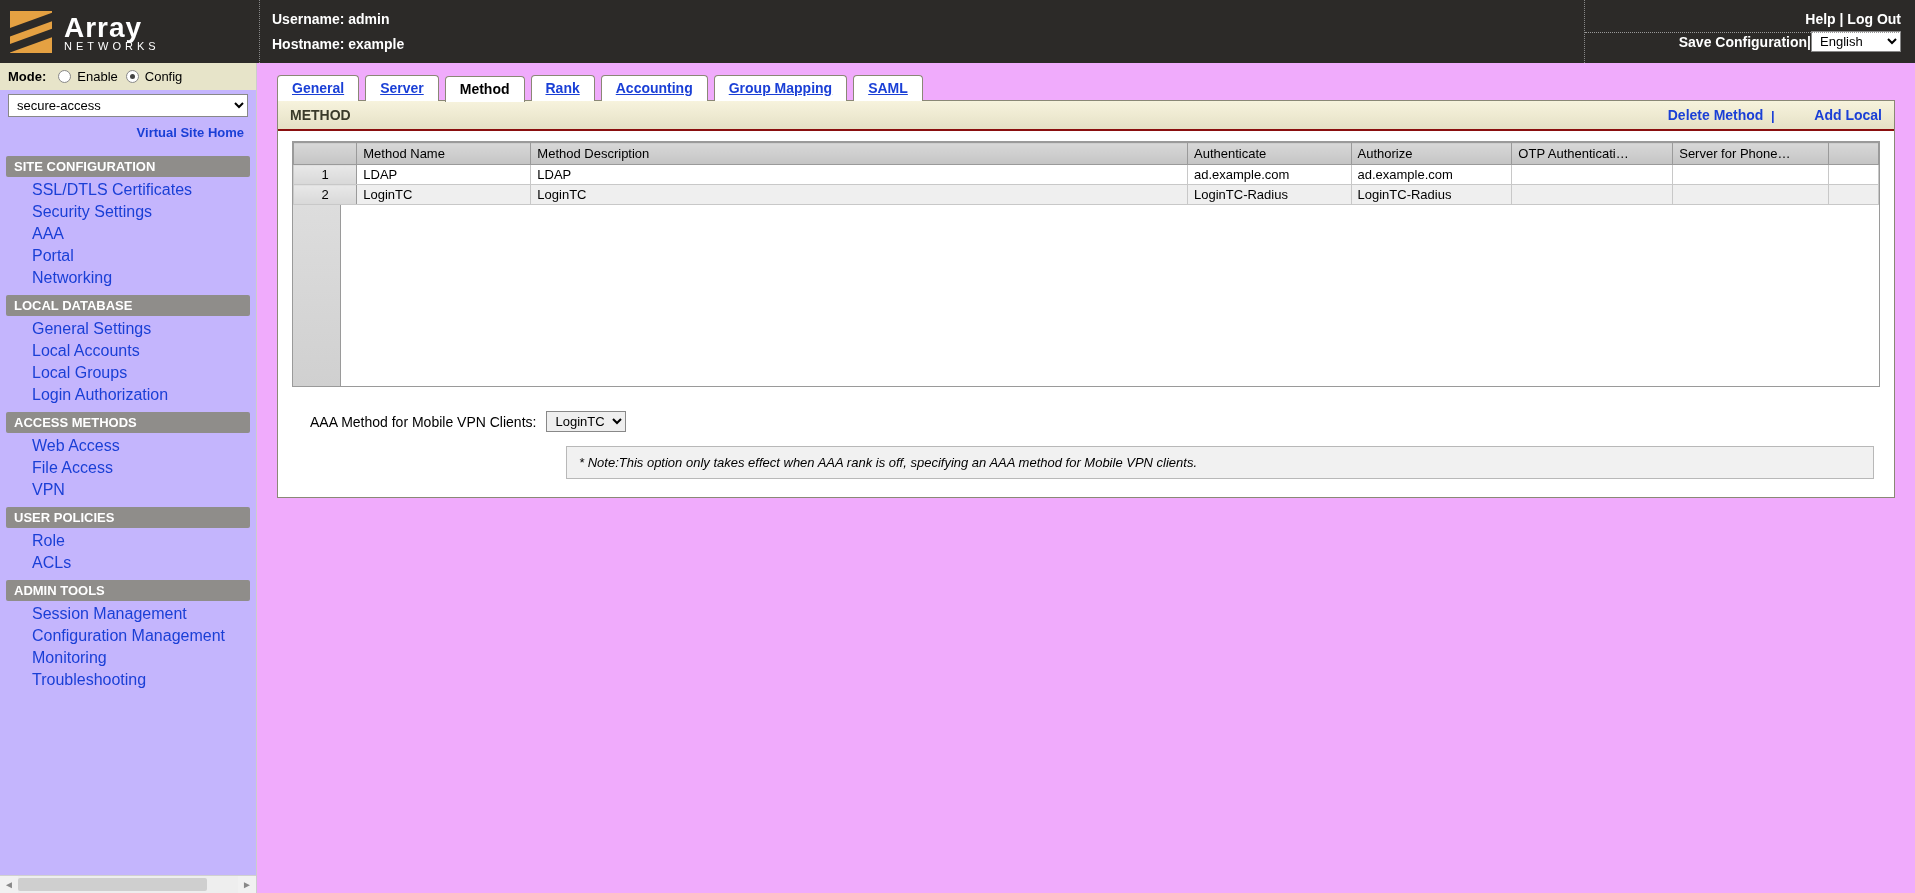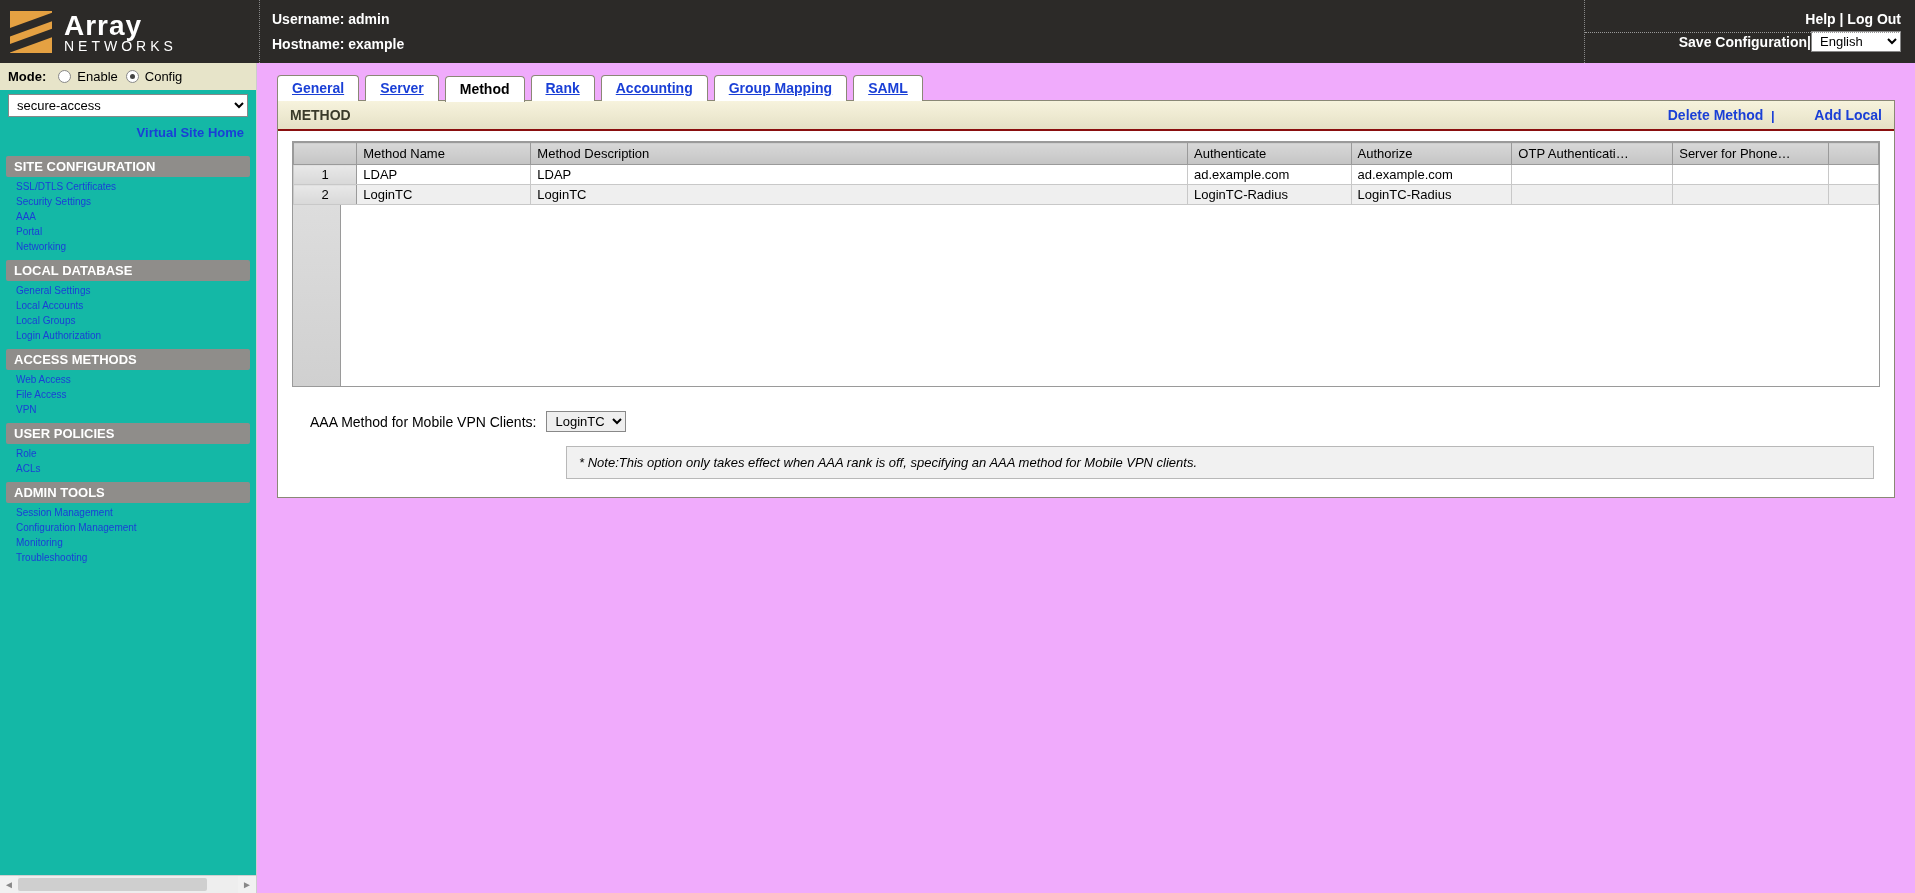--- a/index.html
+++ b/index.html
@@ -34,21 +34,21 @@
     margin-right: 12px;
     overflow:hidden;
   }
   .logo-icon::before, .logo-icon::after {
     content:""; position:absolute; background:#2c2a28; height:8px; width:60px;
   }
   .logo-icon::before { top:10px; left:-10px; transform:rotate(-20deg);}
   .logo-icon::after  { top:26px; left:-10px; transform:rotate(-20deg);}
   .logo-text { color:#fff; }
   .logo-text .big { font-size:28px; font-weight:bold; letter-spacing:1px;}
-  .logo-text .small { font-size:14px; letter-spacing:4px; display:block; margin-top:-4px; text-align:right;}
+  .logo-text .small { font-size:11px; letter-spacing:4px; display:block; margin-top:-4px; text-align:right;}
   .header-mid {
     flex:1;
     display:flex;
     flex-direction:column;
     justify-content:space-around;
     padding: 6px 12px;
     font-weight:bold;
     font-size:14px;
     border-right: 1px dotted #888;
   }
@@ -72,21 +72,21 @@
   .lang-select {
     background:#fff; color:#000; border:1px solid #888; font-size:13px; padding:1px 4px; width:90px;
   }
   
   .main {
     display:flex;
     height: calc(100% - 63px);
   }
   .sidebar {
     width: 257px;
-    background: #14b8a6;
+    background: #c4b5fd;
     display:flex;
     flex-direction:column;
     border-right:1px solid #ccc;
     position:relative;
     padding-bottom:22px;
   }
   .mode-row {
     background:#e7e4c9;
     padding:6px 8px;
     display:flex;
@@ -123,21 +123,22 @@
     font-weight:bold;
     font-size:13px;
     padding:3px 8px;
     margin: 6px 6px 2px 6px;
     border-radius:2px;
   }
   .nav-item {
     color:#1a3fd6;
     padding:2px 4px 2px 16px;
     cursor:pointer;
-    font-size:10px;
+    font-size:16px;
+    margin-left:16px;
   }
   .hscroll {
     position:absolute;
     left:0; right:0; bottom:0;
     height:18px;
     background:#f1f1f1;
     border-top:1px solid #d0d0d0;
     display:flex;
     align-items:center;
   }

